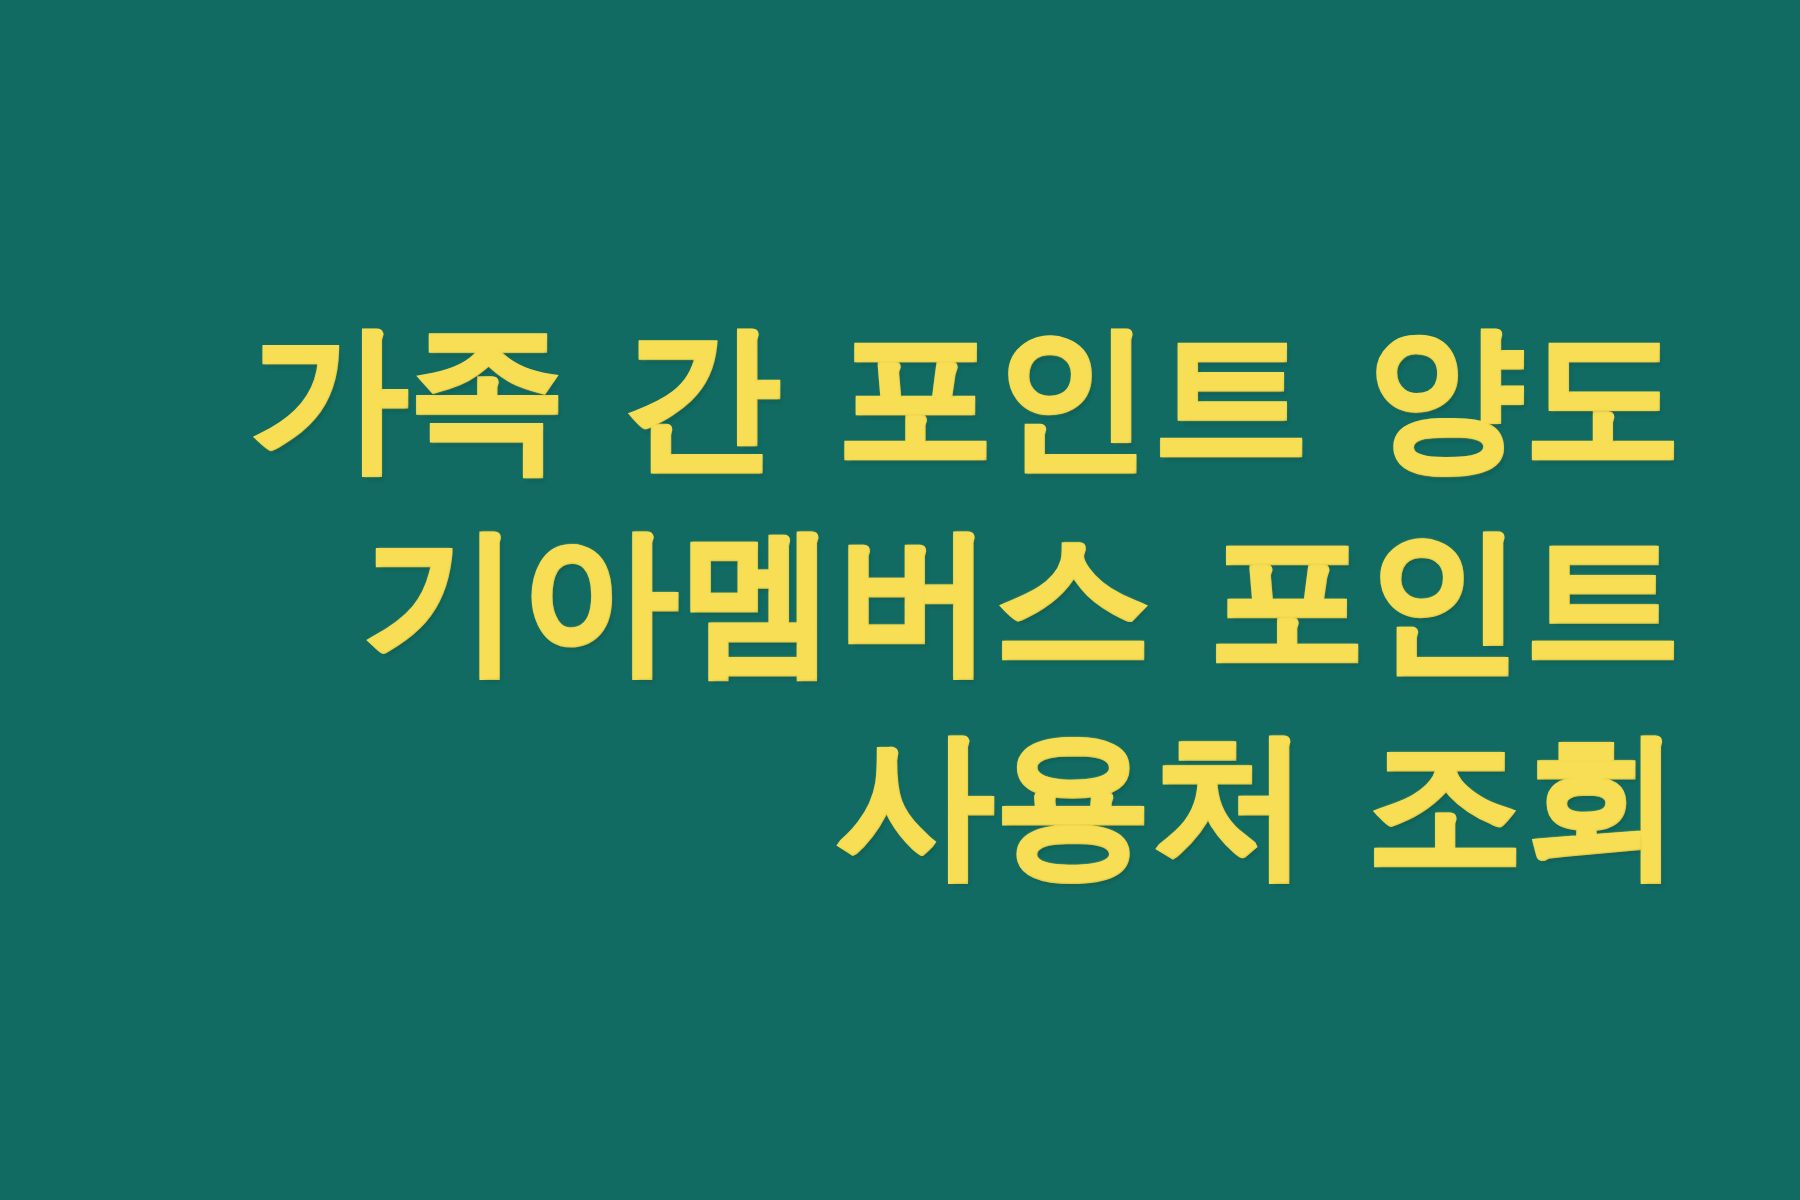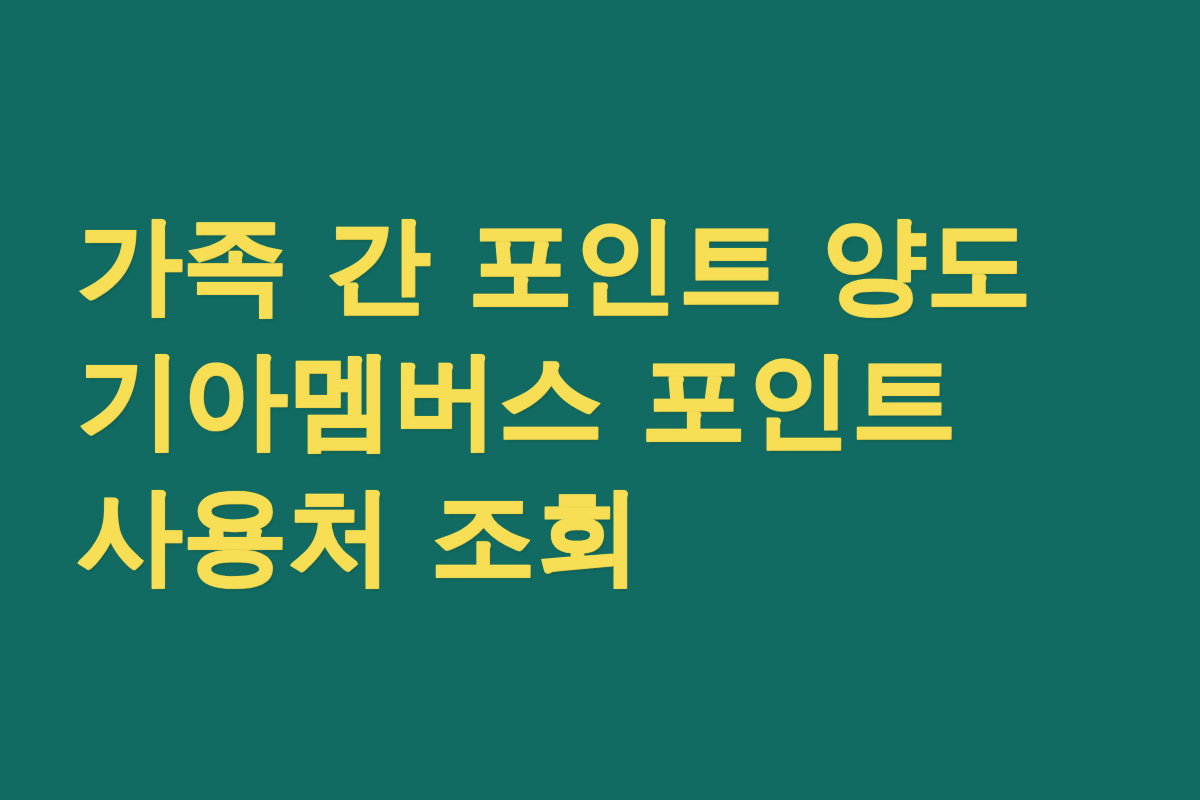--- a/index.html
+++ b/index.html
@@ -32,21 +32,21 @@
     width: 100%;
     padding: 0 78px;
     display: flex;
     align-items: center;
     justify-content: center;
   }
 
   #headline-text {
     margin: 0;
     width: 100%;
-    text-align: left;
+    text-align: right;
     color: #f7de55;
     font-family: "DejaVu Sans", "Liberation Sans", sans-serif;
     font-size: 104px;
     line-height: 1.30;
     font-weight: 700;
     letter-spacing: 0.012em;
     word-break: keep-all;
     overflow-wrap: break-word;
     
     paint-order: stroke fill;

